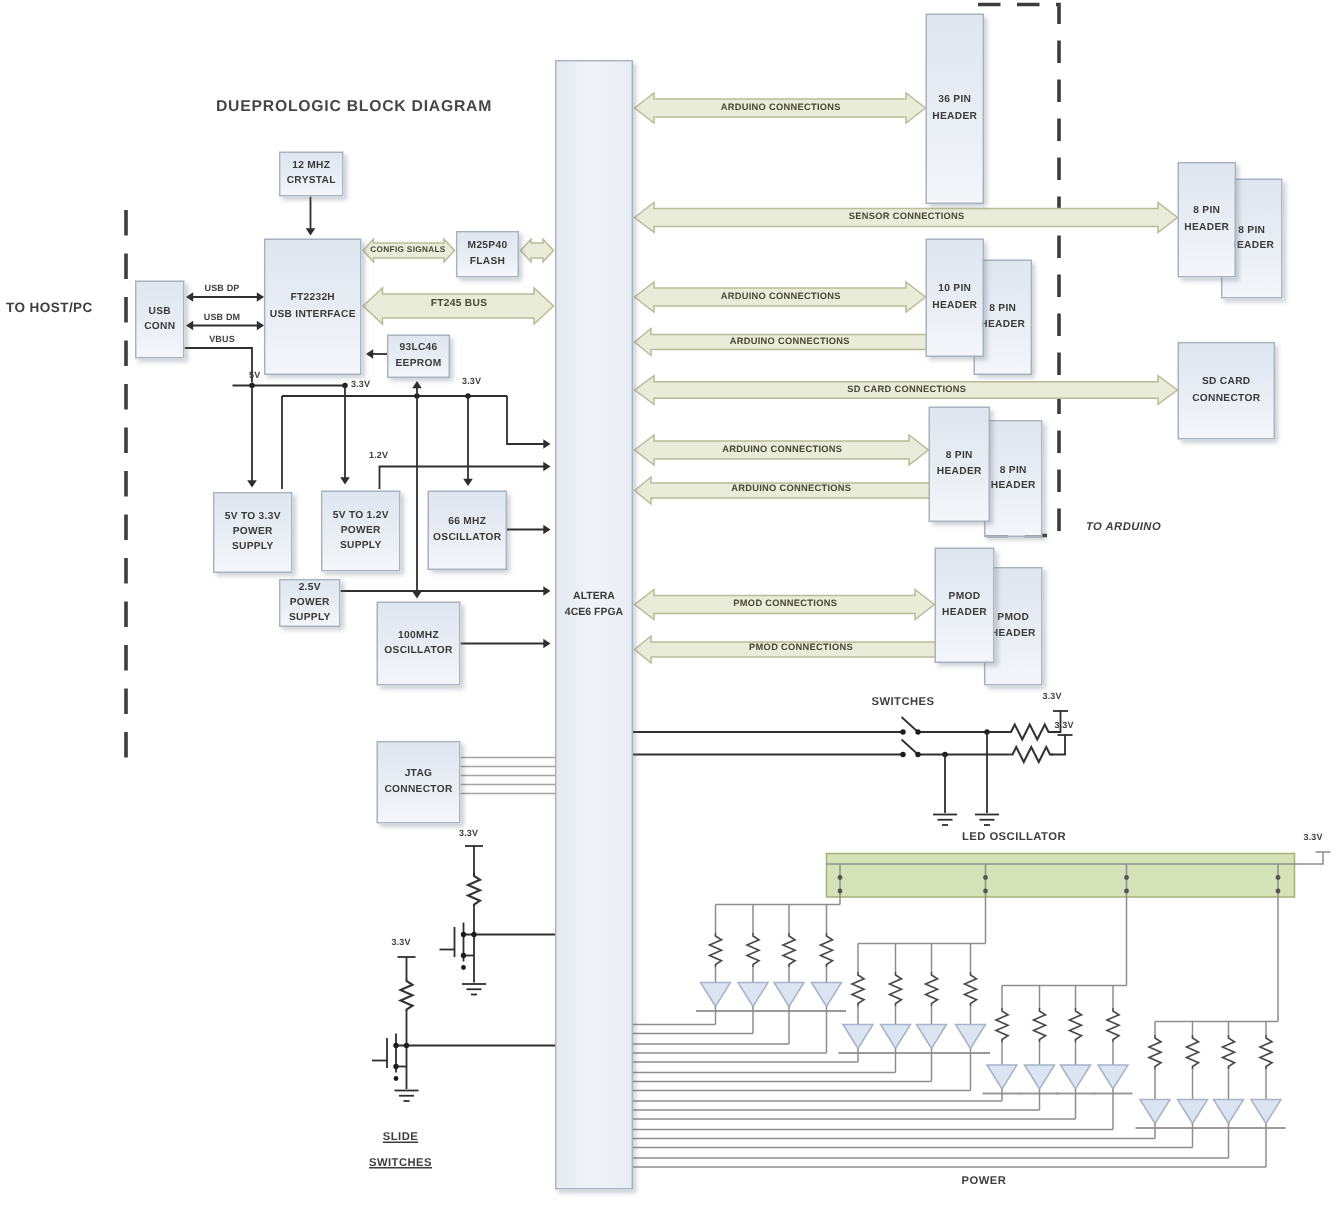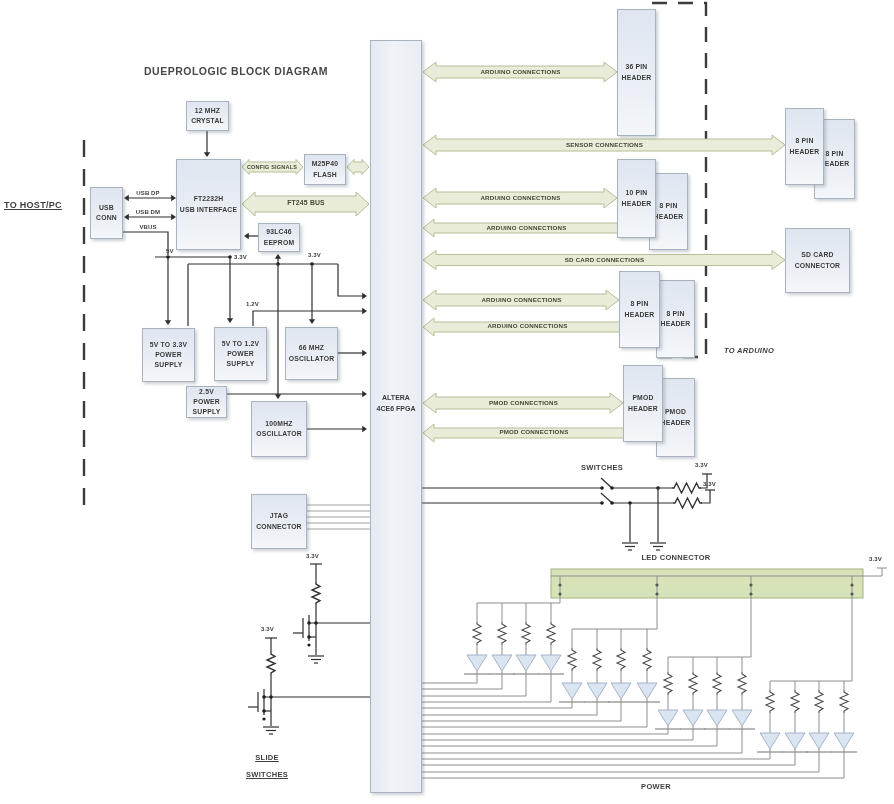--- a/index.html
+++ b/index.html
@@ -26,21 +26,21 @@
        text-align:center;background:linear-gradient(180deg,#dfe6f0 0%,#e8edf4 50%,#f4f6fa 100%);
        border:1px solid #a9b3bf;box-shadow:2px 2px 3px rgba(110,120,135,.35);
        font-size:6.8px;font-weight:600;color:#3a3a3a;line-height:1.5;
        white-space:pre-line;letter-spacing:.2px;box-sizing:border-box;}
   .fpga{background:linear-gradient(90deg,#e4eaf2 0%,#f0f3f8 45%,#e9eef4 100%);}
   
   .lbl{position:absolute;font-weight:700;color:#3e3e3e;white-space:pre-line;}
   .ctr{text-align:center;}
   .s6{font-size:6px;letter-spacing:.1px;}
   .s75{font-size:7.5px;letter-spacing:.3px;}
-  .s9{font-size:9px;letter-spacing:.3px;text-decoration:underline;}
+  .s9{font-size:9px;letter-spacing:.3px;}
   .title{font-size:10.5px;font-weight:700;color:#474747;letter-spacing:.5px;}
   .arrlbl{position:absolute;font-size:6.2px;font-weight:700;color:#474736;
           text-align:center;letter-spacing:.2px;}
   .fpgalbl{position:absolute;font-size:7px;font-weight:600;color:#3a3a3a;
            text-align:center;white-space:pre-line;line-height:1.6;}
   .gap2{line-height:2.2;text-decoration:underline;}
 </style>
 </head>
 <body>
 
@@ -368,18 +368,18 @@
   <div class="lbl s6" style="left:234px;top:254px;">3.3V</div>
   <div class="lbl s6" style="left:308px;top:252px;">3.3V</div>
   <div class="lbl s6" style="left:246px;top:301px;">1.2V</div>
   <div class="lbl s6" style="left:306px;top:553px;">3.3V</div>
   <div class="lbl s6" style="left:261px;top:626px;">3.3V</div>
   <div class="lbl s6" style="left:695px;top:462px;">3.3V</div>
   <div class="lbl s6" style="left:703px;top:481px;">3.3V</div>
   <div class="lbl s6" style="left:869px;top:556px;">3.3V</div>
 
   <div class="lbl s75 ctr" style="left:562px;top:463px;width:80px;">SWITCHES</div>
-  <div class="lbl s75 ctr" style="left:616px;top:553px;width:120px;">LED CONNECTOR</div>
+  <div class="lbl s75 ctr" style="left:616px;top:553px;width:120px;">LED OSCILLATOR</div>
   <div class="lbl s75 ctr" style="left:636px;top:782px;width:40px;">POWER</div>
   <div class="lbl s75 ctr gap2" style="left:227px;top:750px;width:80px;">SLIDE
 SWITCHES</div>
 
 </div>
 
 </body></html>

